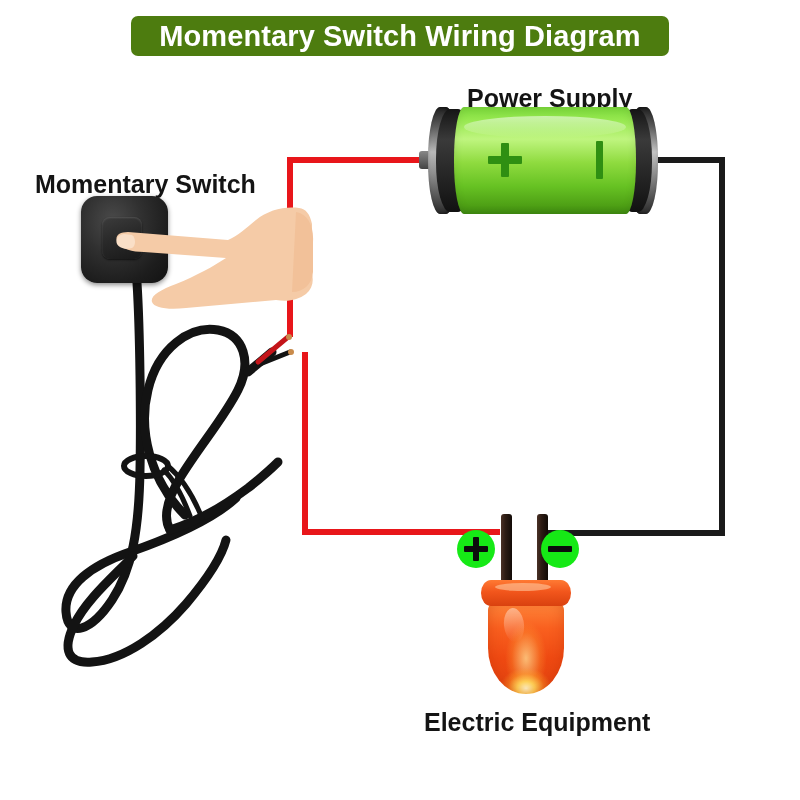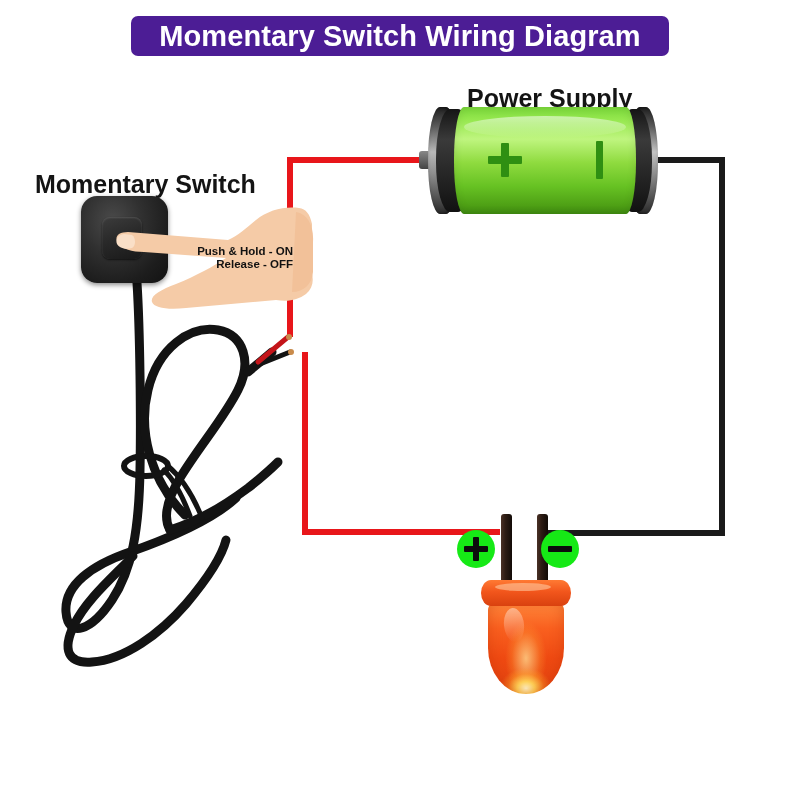--- a/index.html
+++ b/index.html
@@ -19,21 +19,21 @@
     overflow: hidden;
   }
 
   
   #title-banner {
     position: absolute;
     left: 131px;
     top: 16px;
     width: 538px;
     height: 40px;
-    background: #4c1d95;
+    background: #4d7c0f;
     border-radius: 7px;
     display: flex;
     align-items: center;
     justify-content: center;
   }
   #title-text {
     color: #ffffff;
     font-size: 29px;
     font-weight: bold;
     letter-spacing: 0.1px;
@@ -277,20 +277,21 @@
 <body>
 
 <div id="stage">
 
   <div id="title-banner">
     <span id="title-text">Momentary Switch Wiring Diagram</span>
   </div>
 
   <div class="diagram-label" id="label-momentary-switch">Momentary Switch</div>
   <div class="diagram-label" id="label-power-supply">Power Supply</div>
+  <div class="diagram-label" id="label-electric-equipment">Electric Equipment</div>
 
   <svg id="wire-layer" viewBox="0 0 800 800">
 
     <path d="M 428 160 L 290 160 L 290 337" fill="none" stroke="#e8161a" stroke-width="6" stroke-linecap="butt" stroke-linejoin="miter"></path>
 
     <path d="M 305 352 L 305 532 L 500 532" fill="none" stroke="#e8161a" stroke-width="6" stroke-linecap="butt" stroke-linejoin="miter"></path>
 
     <path d="M 658 160 L 722 160 L 722 533 L 540 533" fill="none" stroke="#1a1a1a" stroke-width="6" stroke-linecap="butt" stroke-linejoin="miter"></path>
   </svg>
 
@@ -360,24 +361,20 @@
              C 154 308, 168 310, 186 308
              L 276 300
              C 288 302, 298 300, 306 294
              C 312 289, 314 282, 312 274
              L 312 224
              C 310 214, 306 209, 299 208 Z" fill="#f5cba7"></path>
     <path d="M 296 212 C 308 214, 314 226, 313 242 L 313 272 C 312 284, 304 292, 292 292 Z" fill="#f2c199"></path>
     <path d="M 124 234 C 118 235, 115 239, 117 244 C 119 248, 126 250, 132 248 C 136 246, 136 238, 132 235 Z" fill="#fadfc7"></path>
   </svg>
 
-  <div id="push-hold-text">
-    <div>Push &amp; Hold - ON</div>
-    <div>Release - OFF</div>
-  </div>
 
   <div id="led">
     <div class="led-leg" id="led-leg-plus"></div>
     <div class="led-leg" id="led-leg-minus"></div>
     <div id="led-dome">
       <div id="led-dome-hl"></div>
     </div>
     <div id="led-flange">
       <div id="led-flange-hl"></div>
     </div>

